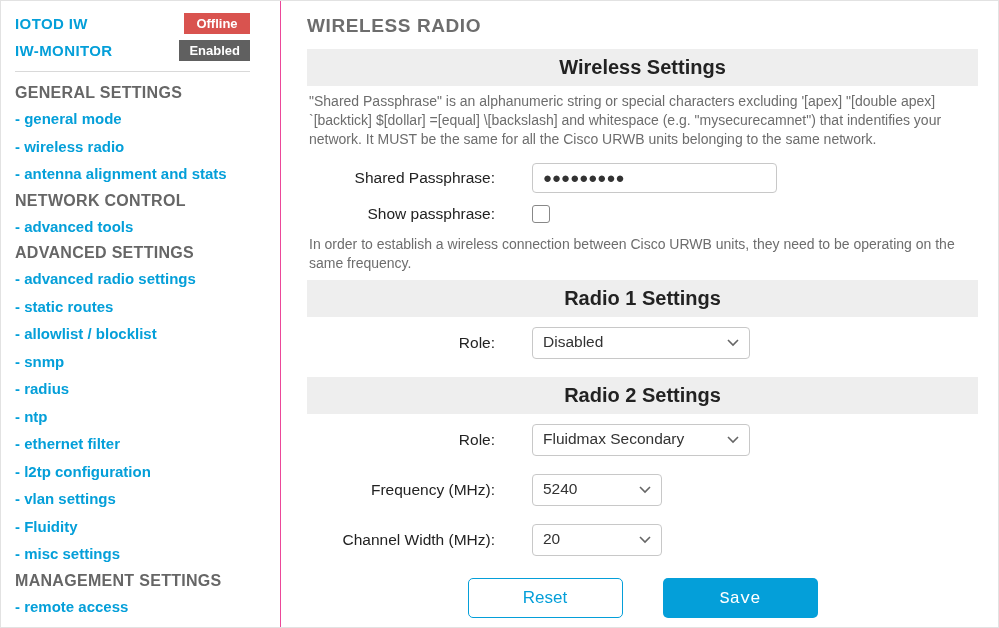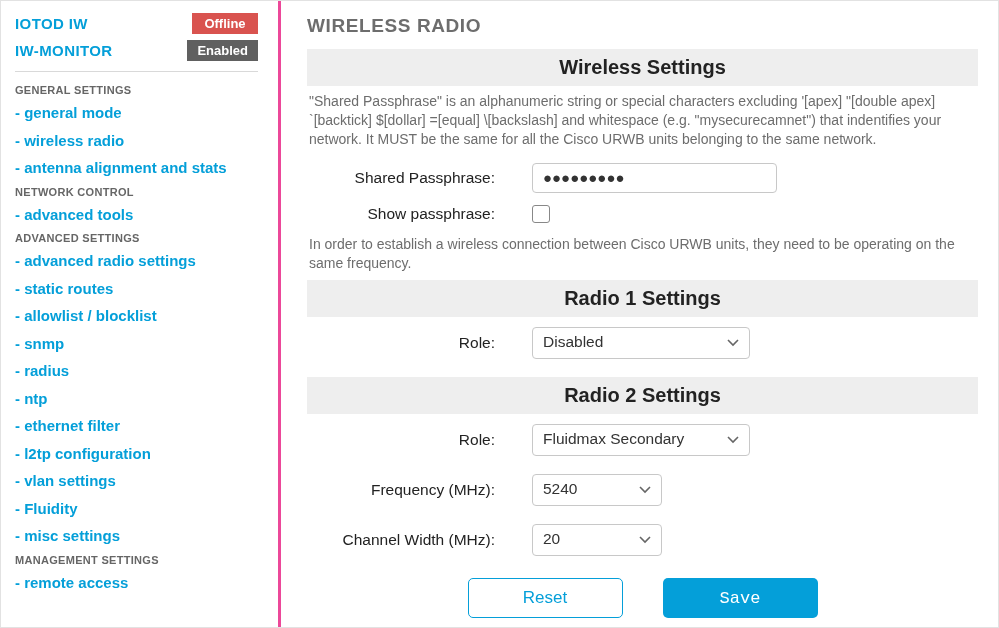--- a/index.html
+++ b/index.html
@@ -12,22 +12,22 @@
   }
   .app {
     display: flex;
     width: 999px;
     height: 628px;
     border: 1px solid #e2e2e2;
   }
   
   .sidebar {
     width: 280px;
-    border-right: 3px solid #ec4899;
-    padding: 12px 20px 0 14px;
+    border-right: 1px solid #ec4899;
+    padding: 12px 30px 0 14px;
     overflow: hidden;
     font-size: 15px;
   }
   .status-row {
     display: flex;
     align-items: center;
     justify-content: space-between;
     margin-bottom: 6px;
   }
   .status-label {
@@ -48,21 +48,21 @@
   .badge.offline { background: #d9534f; }
   .badge.enabled { background: #606060; }
   .sidebar-divider {
     border: none;
     border-top: 1px solid #d9d9d9;
     margin: 10px 0 12px 0;
   }
   .section-heading {
     color: #666;
     font-weight: bold;
-    font-size: 11px;
+    font-size: 16px;
     letter-spacing: 0.3px;
     margin: 6px 0 6px 0;
   }
   .nav-link {
     display: block;
     color: #049fd9;
     text-decoration: none;
     font-weight: bold;
     margin: 5px 0;
     line-height: 1.5;

